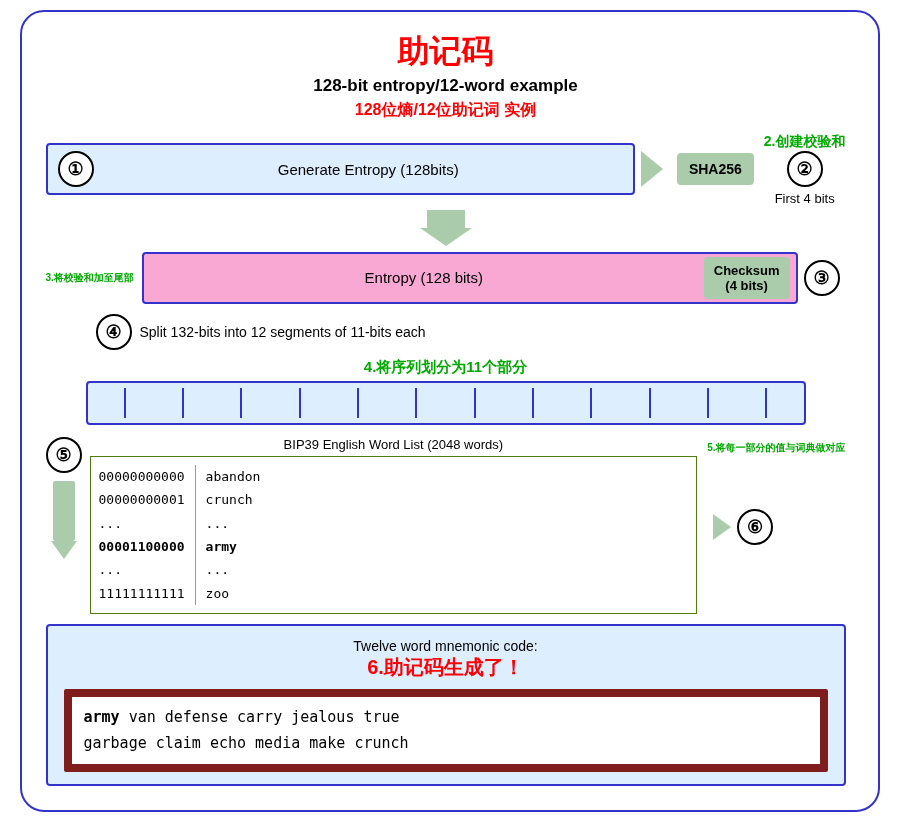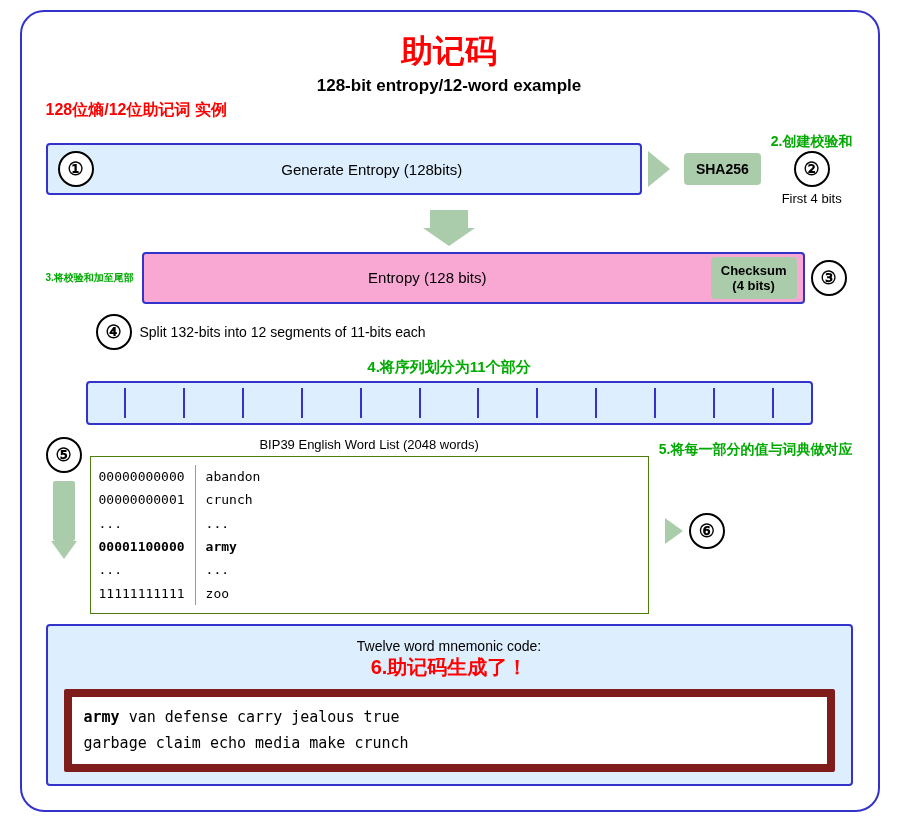--- a/index.html
+++ b/index.html
@@ -11,21 +11,21 @@
       align-items: center;
       min-height: 822px;
       width: 899px;
     }
     .outer-container {
       width: 860px;
       min-height: 790px;
       border: 2px solid #3333cc;
       border-radius: 24px;
       background: #fff;
-      padding: 18px 25px 24px 24px;
+      padding: 18px 32px 24px 24px;
       position: relative;
     }
     .title-cn {
       text-align: center;
       font-size: 32px;
       font-weight: bold;
       color: #ff0000;
       margin-bottom: 2px;
     }
     .title-en1 {
@@ -36,21 +36,21 @@
       margin-bottom: 1px;
     }
     .title-en2 {
       text-align: center;
       font-size: 17px;
       font-weight: bold;
       color: #000;
       margin-bottom: 4px;
     }
     .subtitle-cn {
-      text-align: left;
+      text-align: center;
       font-size: 16px;
       font-weight: bold;
       color: #ff0000;
       margin-bottom: 12px;
     }
     .circle-num {
       width: 36px;
       height: 36px;
       border: 2px solid #000;
       border-radius: 50%;
@@ -470,21 +470,21 @@
             <div>...</div>
             <div class="highlight-row">army</div>
             <div>...</div>
             <div>zoo</div>
           </div>
         </div>
       </div>
     </div>
 
     <div style="display:flex;flex-direction:column;align-items:flex-start;margin-left:10px;padding-top:4px;">
-      <div style="font-size:14px;font-weight:bold;color:#00aa00;white-space:nowrap;margin-bottom:24px;">5.将每一部分的值与词典做对应</div>
+      <div style="font-size:10px;font-weight:bold;color:#00aa00;white-space:nowrap;margin-bottom:24px;">5.将每一部分的值与词典做对应</div>
       <div style="display:flex;align-items:center;margin-top:30px;">
         <div class="green-arrow-right"></div>
         <div style="width:36px;height:36px;border:2px solid #000;border-radius:50%;display:flex;align-items:center;justify-content:center;font-size:18px;font-weight:bold;background:#fff;">⑥</div>
       </div>
     </div>
   </div>
 
   <div class="mnemonic-section">
     <div class="mnemonic-top-row">
       <div class="mnemonic-label">Twelve word mnemonic code:</div>

